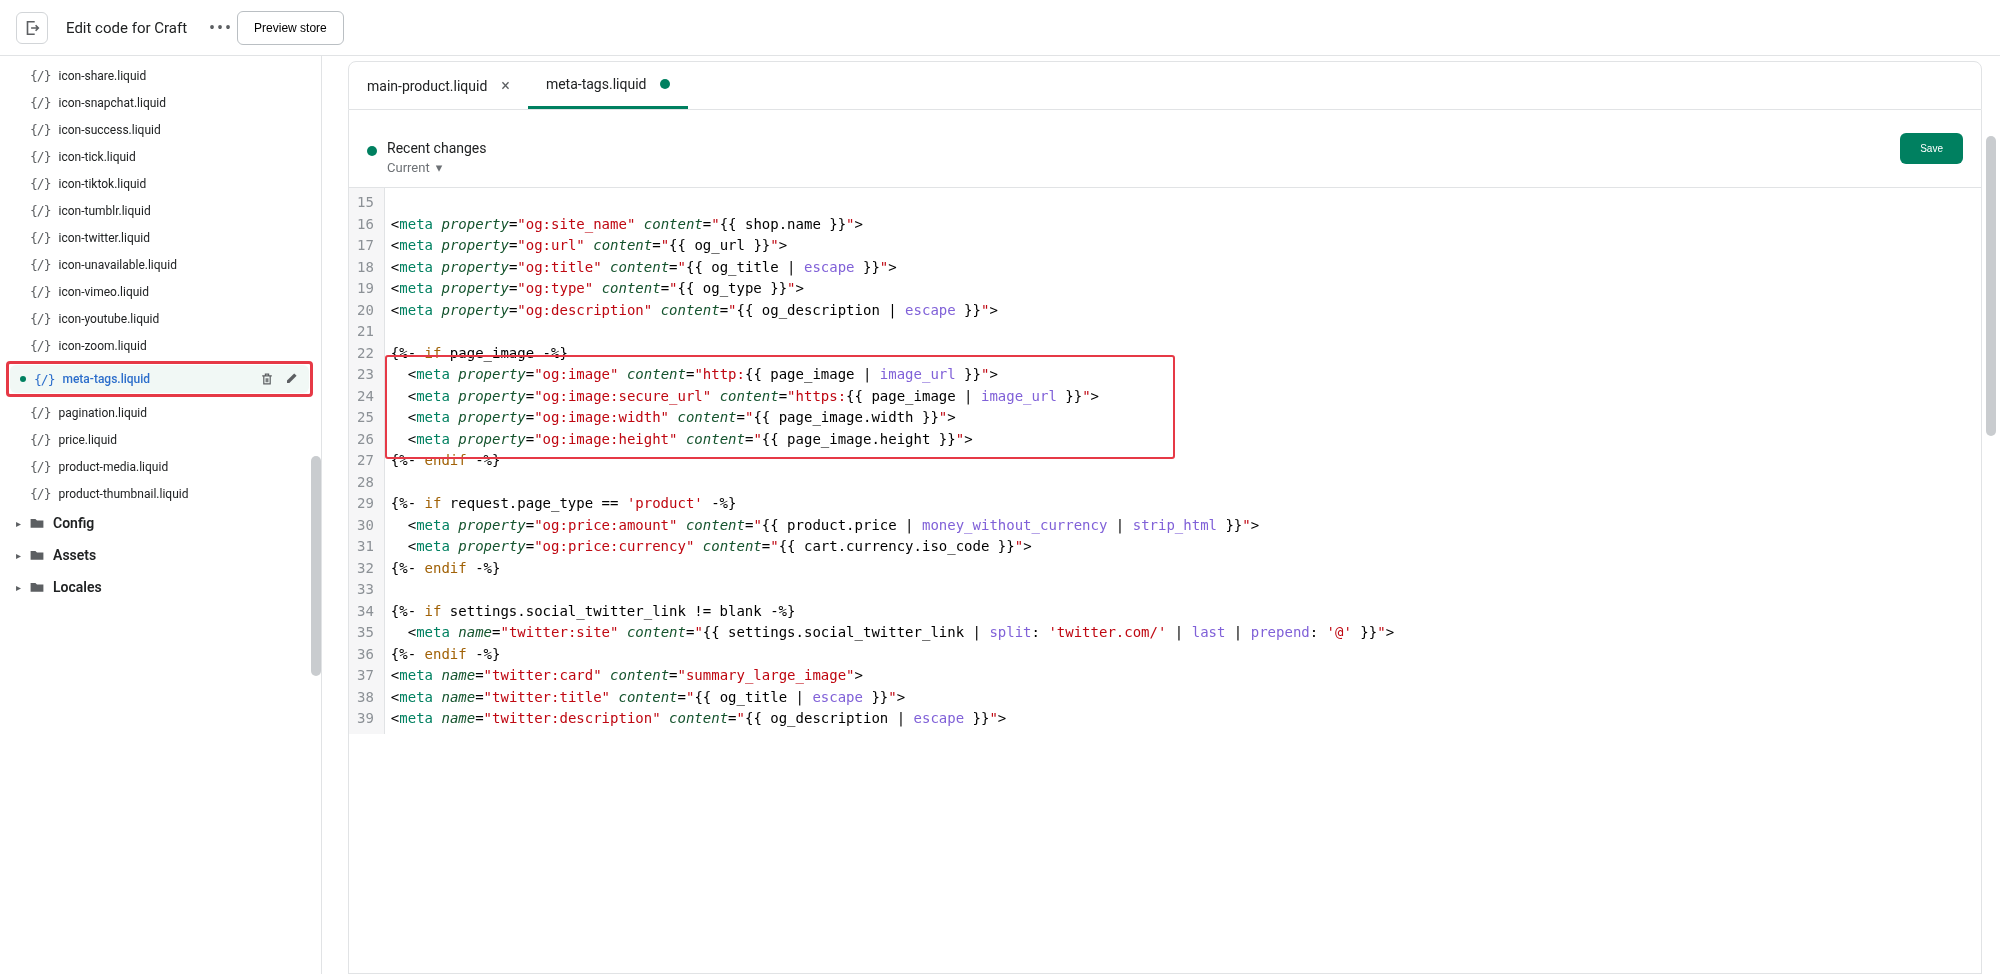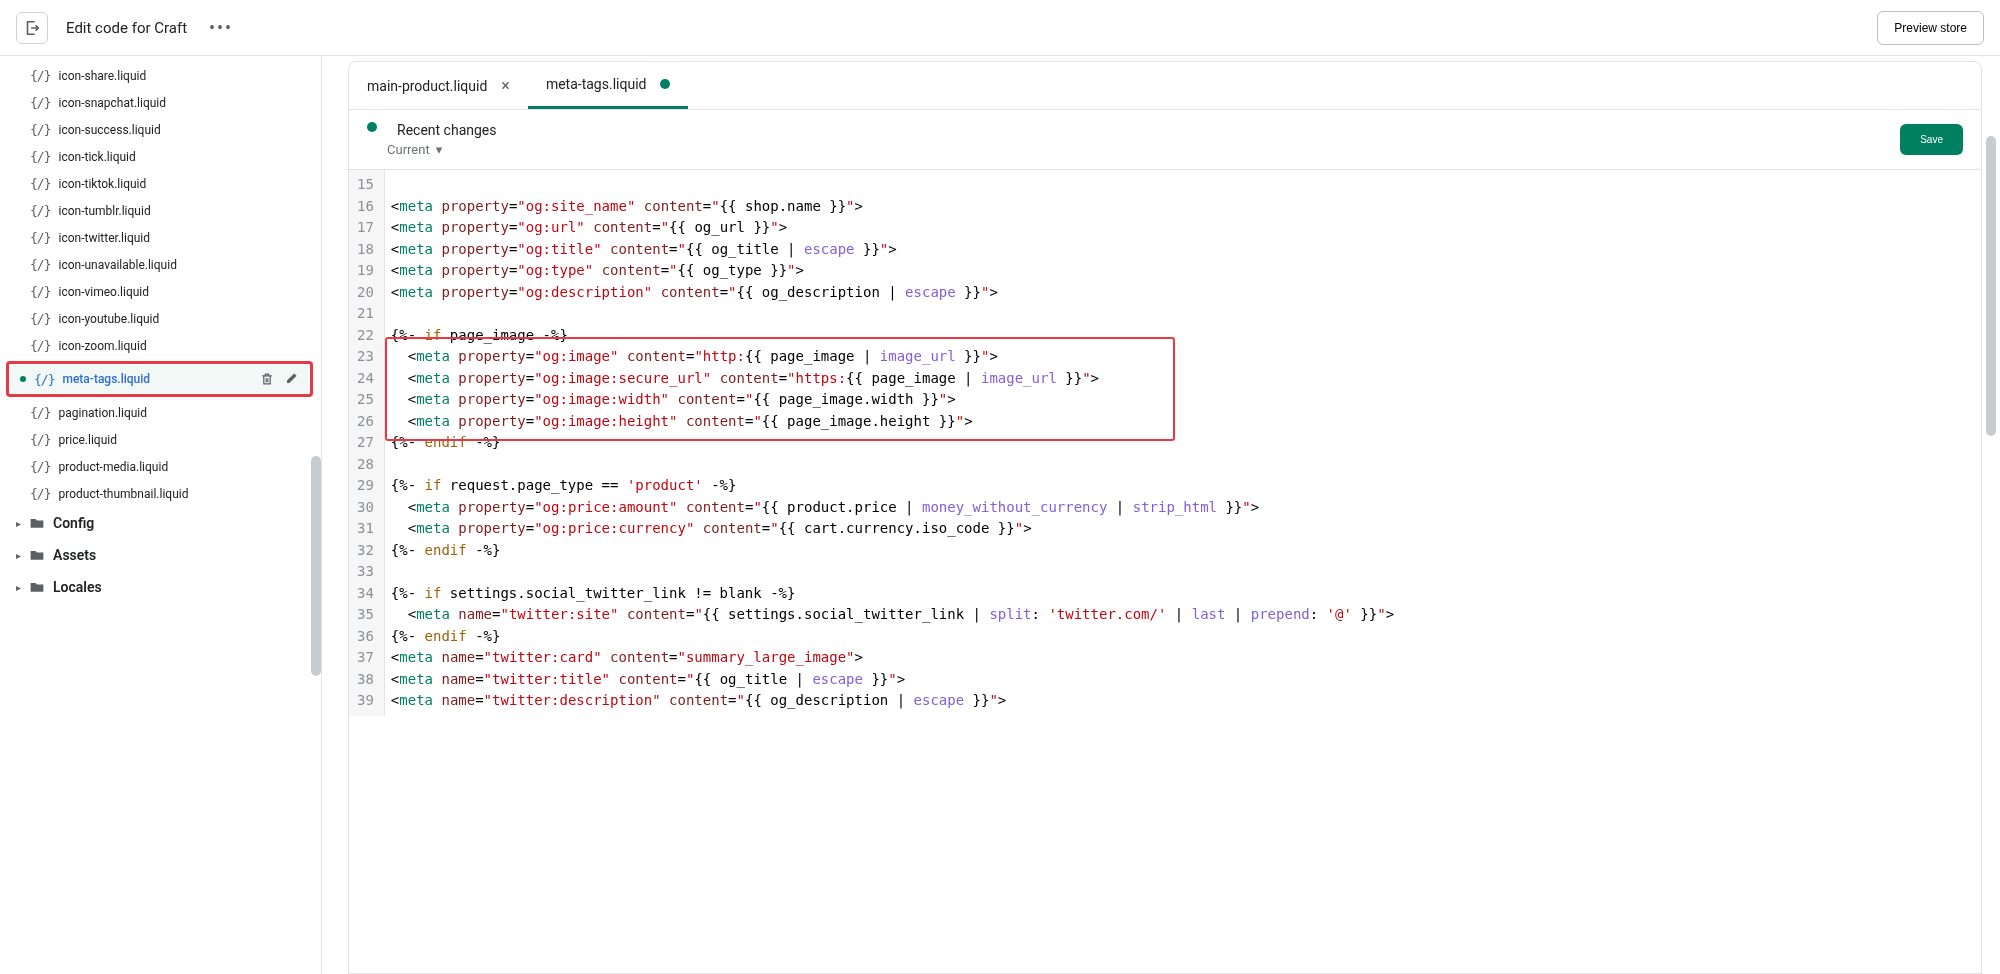--- a/index.html
+++ b/index.html
@@ -1,18 +1,18 @@
 <!DOCTYPE html>
 <html><head>
   <meta charset="utf-8">
   <style>
     * { margin: 0; padding: 0; box-sizing: border-box; }
     body { font-family: -apple-system, BlinkMacSystemFont, "Segoe UI", Roboto, sans-serif; font-size: 14px; background: #fff; overflow: hidden; }
     
-    .topbar { display: flex; align-items: center; justify-content: space-between; height: 56px; padding: 12px 16px; border-bottom: 1px solid #e1e3e5; }
+    .topbar { display: flex; align-items: center; height: 56px; padding: 12px 16px; border-bottom: 1px solid #e1e3e5; }
     .topbar-left { display: flex; align-items: center; gap: 18px; }
     .exit-btn { width: 32px; height: 32px; display: flex; align-items: center; justify-content: center; border: 1px solid #d2d5d8; border-radius: 6px; cursor: pointer; }
     .title { font-size: 15px; color: #202223; }
     .more-btn { width: 32px; height: 32px; display: flex; align-items: center; justify-content: center; cursor: pointer; font-size: 18px; letter-spacing: 2px; color: #5c5f62; }
     .preview-btn { border: 1px solid #babfc3; background: #fff; padding: 9px 16px; border-radius: 6px; font-size: 12px; cursor: pointer; font-weight: 500; }
     
     .main { display: flex; height: calc(100vh - 56px); }
     
     .sidebar { width: 322px; border-right: 1px solid #e1e3e5; overflow-y: auto; padding: 6px 8px 6px 6px; position: relative; }
     .sidebar-scroll-track { position: absolute; right: 0; top: 0; bottom: 0; width: 10px; }
@@ -39,38 +39,38 @@
     .editor-area { flex: 1; display: flex; flex-direction: column; padding: 0 18px 0 26px; position: relative; }
     
     .tabs { display: flex; border-bottom: 1px solid #e1e3e5; margin-top: 5px; background: #fff; border: 1px solid #e1e3e5; border-top-left-radius: 8px; border-top-right-radius: 8px; }
     .tab { display: flex; align-items: center; gap: 14px; padding: 14px 18px; cursor: pointer; font-size: 14px; color: #202223; position: relative; }
     .tab.active { border-bottom: 3px solid #008060; }
     .tab-close { cursor: pointer; color: #5c5f62; font-size: 16px; }
     .tab-dot { width: 10px; height: 10px; background: #008060; border-radius: 50%; }
     
     .changes-bar { display: flex; align-items: center; justify-content: space-between; padding: 12px 18px; border: 1px solid #e1e3e5; border-top: none; background: #fff; }
     .changes-left { display: flex; flex-direction: column; gap: 4px; }
-    .changes-title-row { display: flex; align-items: flex-start; gap: 20px; }
+    .changes-title-row { display: flex; align-items: flex-end; gap: 10px; margin-top: 18px; }
     .changes-dot { width: 10px; height: 10px; background: #008060; border-radius: 50%; }
     .changes-title { font-size: 14px; color: #202223; }
     .changes-dropdown { display: flex; align-items: center; gap: 6px; color: #6d7175; font-size: 13px; margin-left: 20px; cursor: pointer; }
     .save-btn { background: #008060; color: #fff; border: none; padding: 10px 20px; border-radius: 6px; font-size: 10px; cursor: pointer; font-weight: 500; }
     
     .code-editor { flex: 1; overflow: auto; border: 1px solid #e1e3e5; border-top: none; background: #fff; position: relative; }
     .code-inner { display: flex; font-family: "SF Mono", Monaco, Consolas, monospace; font-size: 14px; line-height: 21.5px; }
     .gutter { background: #f6f6f7; color: #8c9196; text-align: right; padding: 4px 10px 4px 8px; user-select: none; border-right: 1px solid #e1e3e5; }
     .gutter div { height: 21.5px; }
     .code-lines { flex: 1; padding: 4px 0; position: relative; }
     .code-line { height: 21.5px; padding: 0 6px; white-space: pre; }
     
     .tok-tag { color: #008060; }
     .tok-string { color: #bf0711; }
     .tok-filter { color: #8061d8; }
     .tok-keyword { color: #a16207; font-weight: 400; }
-    .tok-prop { color: #7f1d1d; }
+    .tok-prop { color: #14532d; font-style: italic; }
     
     .code-highlight-box { position: absolute; border: 2px solid #e63946; border-radius: 3px; pointer-events: none; }
     
     .editor-scroll-track { position: absolute; right: 4px; top: 80px; bottom: 10px; width: 10px; }
     .editor-scroll-thumb { background: #c9cccf; border-radius: 5px; width: 10px; height: 300px; position: absolute; top: 0; }
   </style>
 </head>
 <body>
 
 <div class="topbar">

